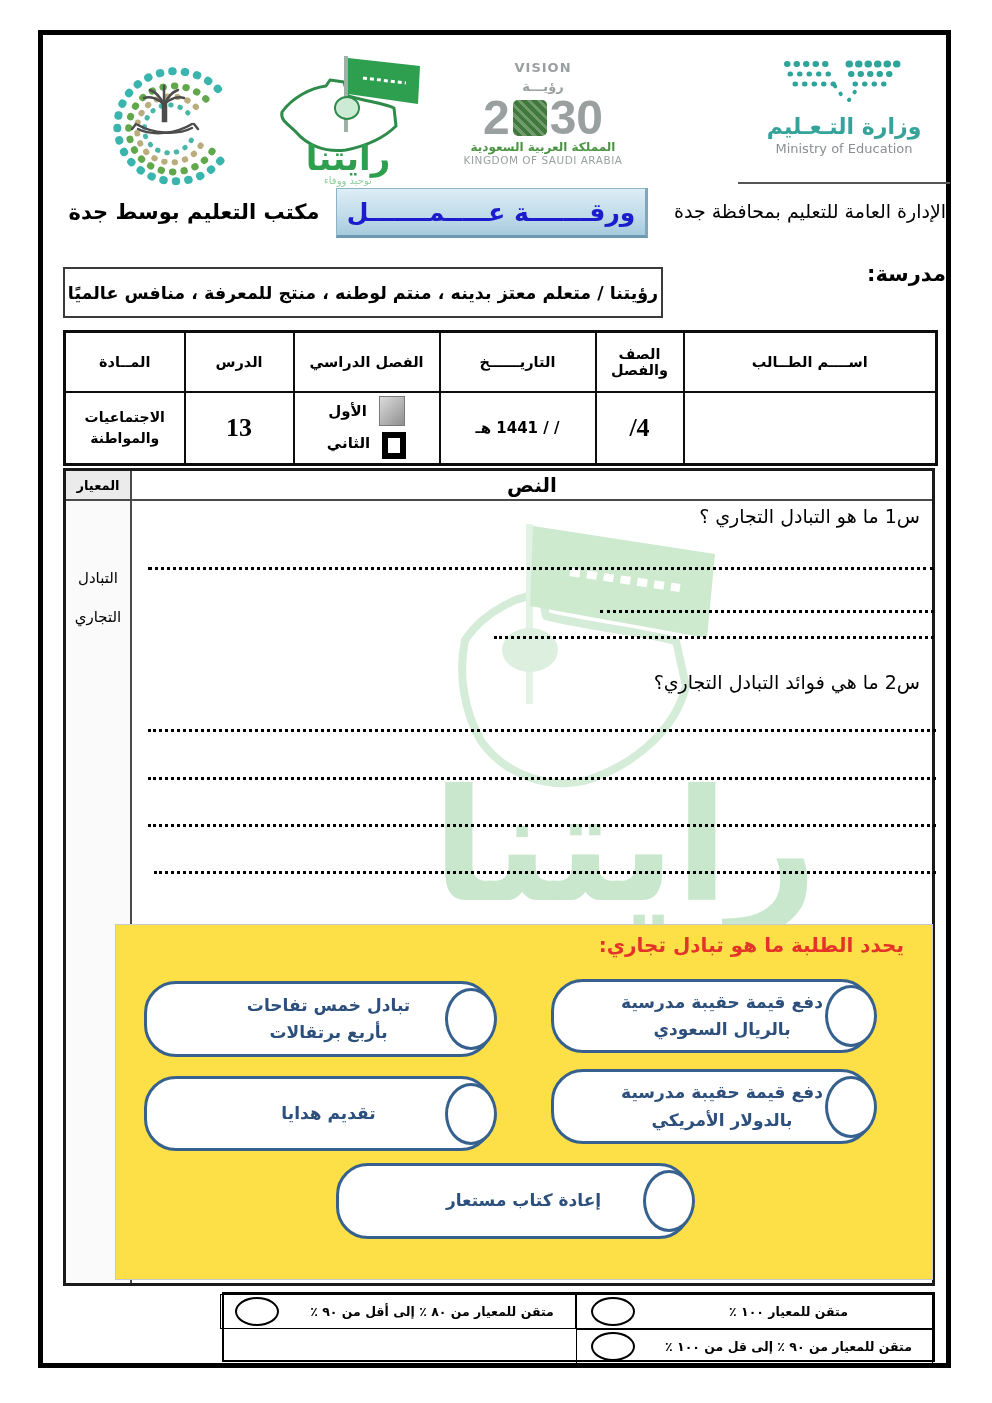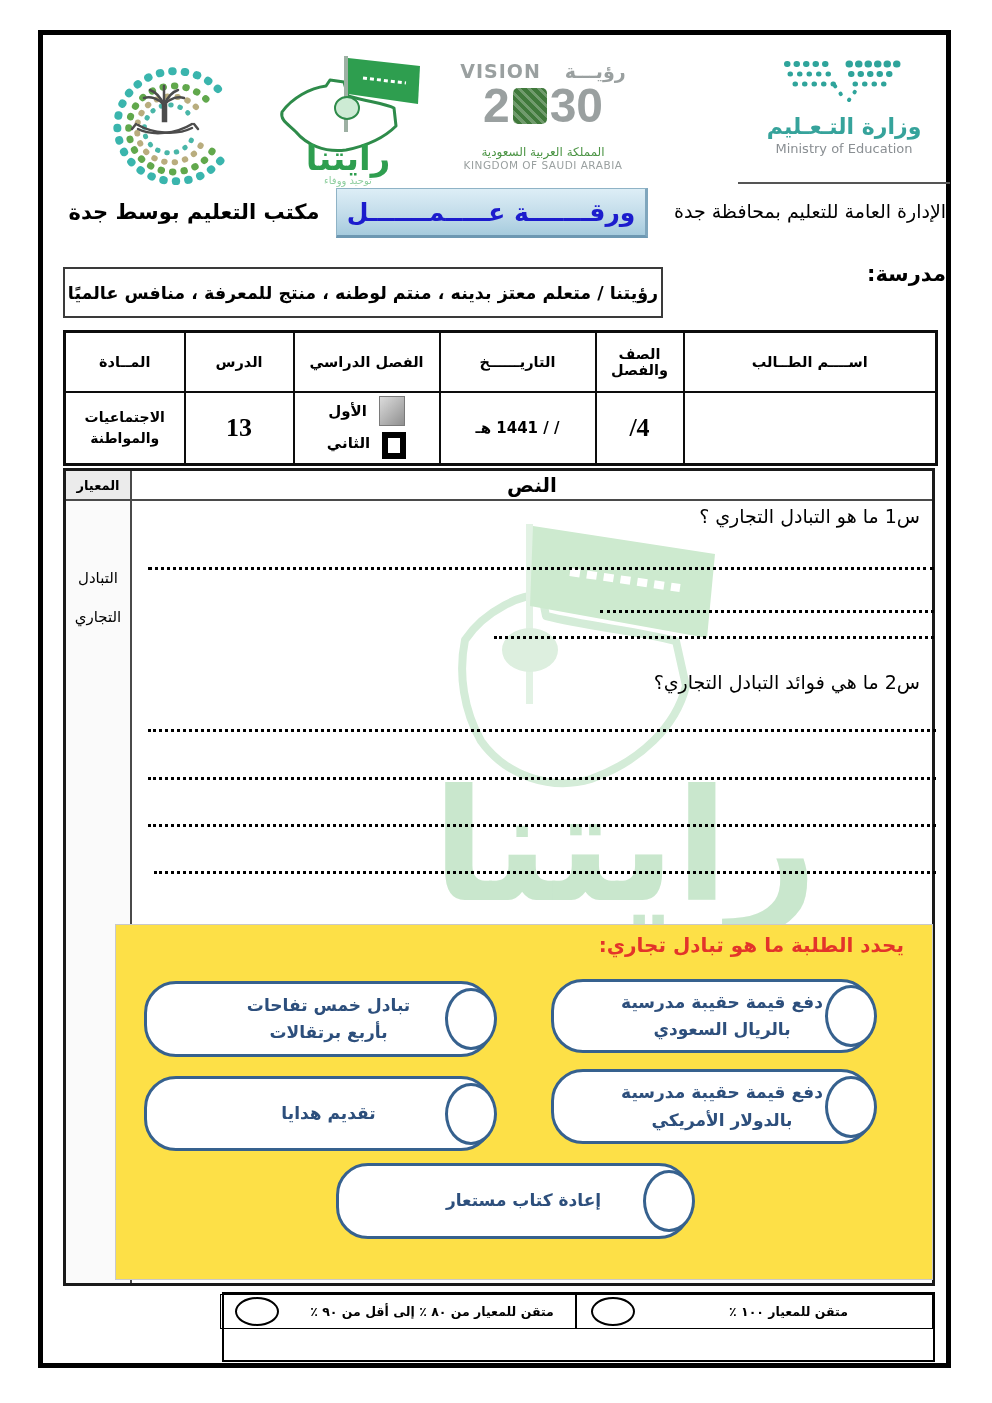--- a/index.html
+++ b/index.html
@@ -6,27 +6,27 @@
   body { background: #fff; font-family: "DejaVu Sans", sans-serif; }
   .page { position: relative; width: 992px; height: 1403px; background: #fff; overflow: hidden; }
   .frame { position: absolute; left: 38px; top: 30px; width: 913px; height: 1338px; border: 5px solid #000; background: #fff; }
 
   
   .logo { position: absolute; }
   #logo-office { left: 80px; top: 55px; }
   #logo-rayatna { left: 268px; top: 50px; }
   #logo-vision { left: 445px; top: 60px; width: 196px; text-align: center; }
   #logo-ministry { left: 738px; top: 58px; width: 212px; text-align: center; border-bottom: 2px solid #555; padding-bottom: 26px; }
-  .vision-row1 { font-size: 19px; color: #9aa0a0; font-weight: bold; letter-spacing: 1px; display:flex; justify-content:center; gap:24px; align-items:center;}
+  .vision-row1 { font-size: 13px; color: #9aa0a0; font-weight: bold; letter-spacing: 1px; display:flex; justify-content:center; gap:4px; align-items:center;flex-direction:column;}
   .vision-row1 .ar { color:#9aa0a0; }
   .vision-year { display:flex; align-items:center; justify-content:center; gap:3px; margin-top:2px; }
   .vision-year .digits { font-size: 48px; line-height: 44px; font-weight: bold; color: #9aa0a0; font-family: "Liberation Sans", sans-serif; }
   .vision-emblem { width: 34px; height: 36px; background: #40793b; border-radius: 5px;
        background-image: repeating-linear-gradient(45deg, rgba(255,255,255,.25) 0 3px, transparent 3px 7px); }
-  .vision-kingdom-ar { color: #4b9444; font-size: 12px; font-weight: normal; margin-top: 17px; }
+  .vision-kingdom-ar { color: #4b9444; font-size: 12px; font-weight: bold; margin-top: 0; }
   .vision-kingdom-en { color: #9aa0a0; font-size: 10.5px; letter-spacing: .5px; }
   .ministry-ar { color: #36a39b; font-size: 22px; font-weight: bold; margin-top: 4px; }
   .ministry-en { color: #8a8f93; font-size: 13px; margin-top: 2px; }
 
   
   .admin-title { position: absolute; left: 648px; top: 200px; width: 298px; text-align: right;
        font-size: 19px; color: #000; direction: rtl; white-space: nowrap; }
   .sheet-box { position: absolute; left: 336px; top: 188px; width: 312px; height: 50px;
        background: linear-gradient(180deg, #ddeef6 0%, #c2dcea 55%, #a6cbdd 100%);
        border: 1px solid #8fb3c6; border-right: 3px solid #7fa6bd; border-bottom: 3px solid #6d98b2;
@@ -272,14 +272,18 @@
 
   <div class="rubric">
     <div class="rubric-cell">
       <span class="rubric-text">متقن للمعيار   ١٠٠   ٪</span>
       <span class="rubric-circle"></span>
     </div>
     <div class="rubric-cell">
       <span class="rubric-text">متقن للمعيار من ٨٠ ٪ إلى أقل من ٩٠ ٪</span>
       <span class="rubric-circle"></span>
     </div>
+    <div class="rubric-cell">
+      <span class="rubric-text">متقن للمعيار من ٩٠ ٪ إلى قل من ١٠٠ ٪</span>
+      <span class="rubric-circle"></span>
+    </div>
   </div>
 </div>
 
 </body></html>

